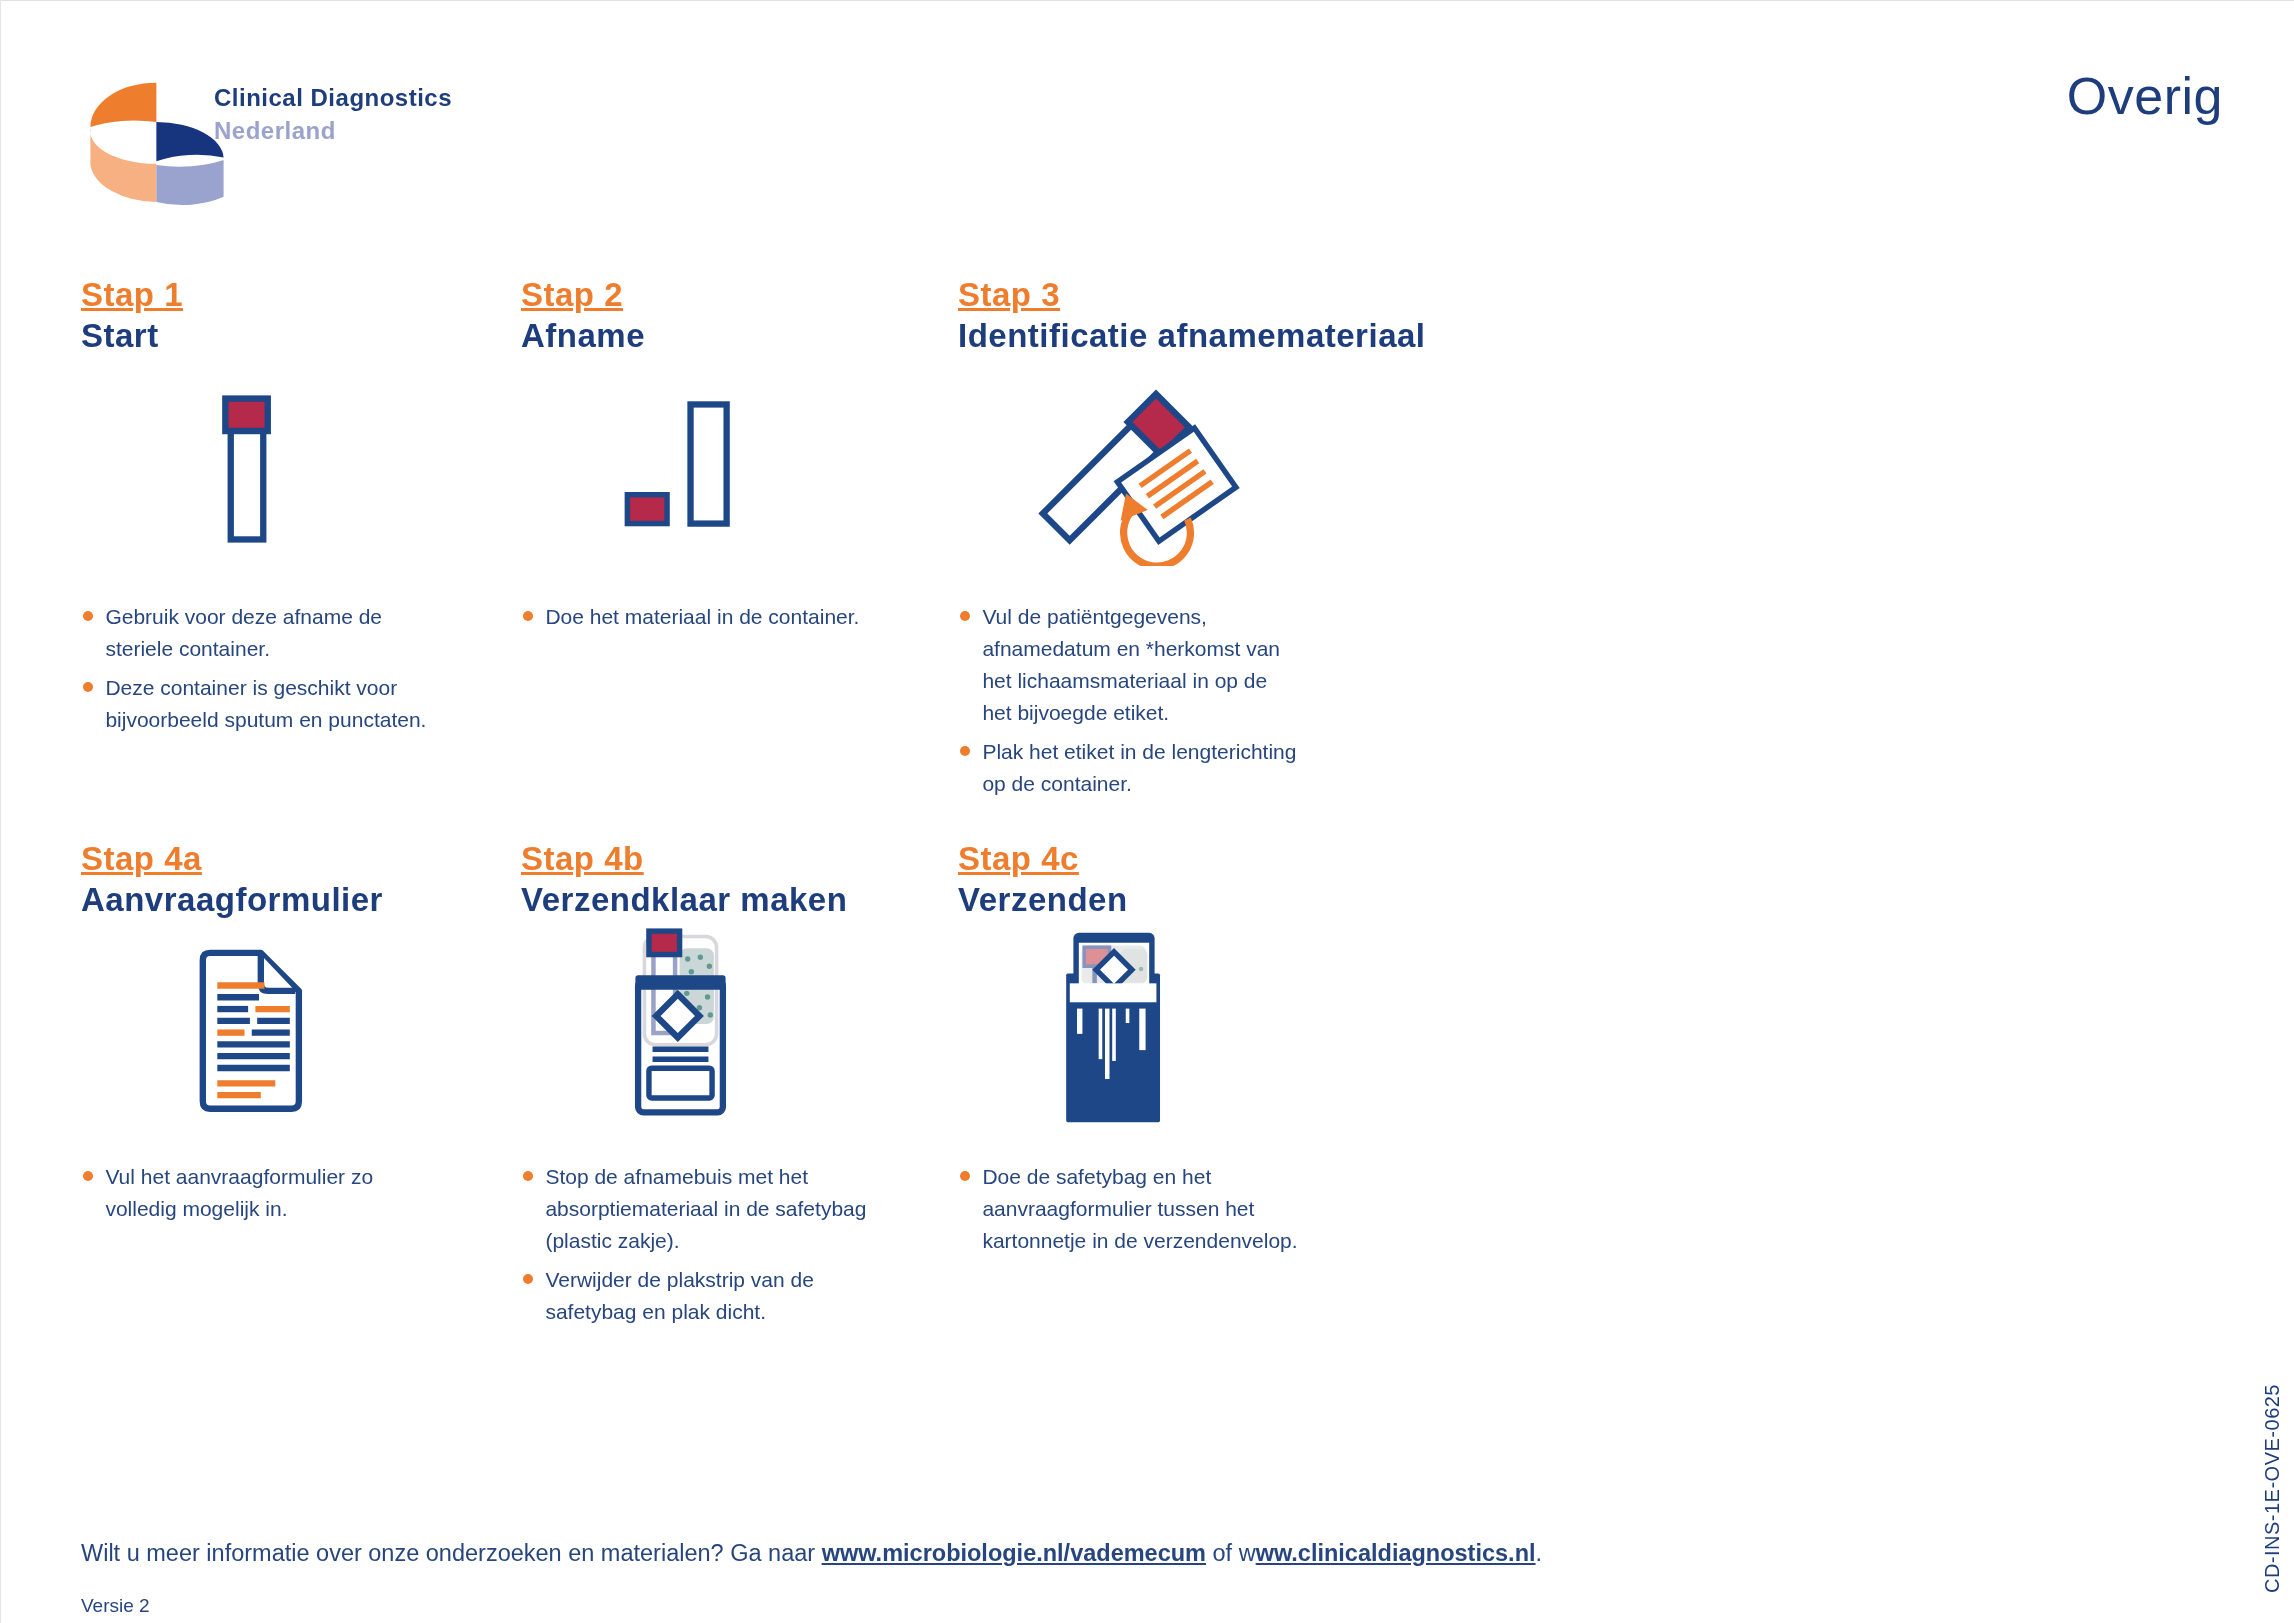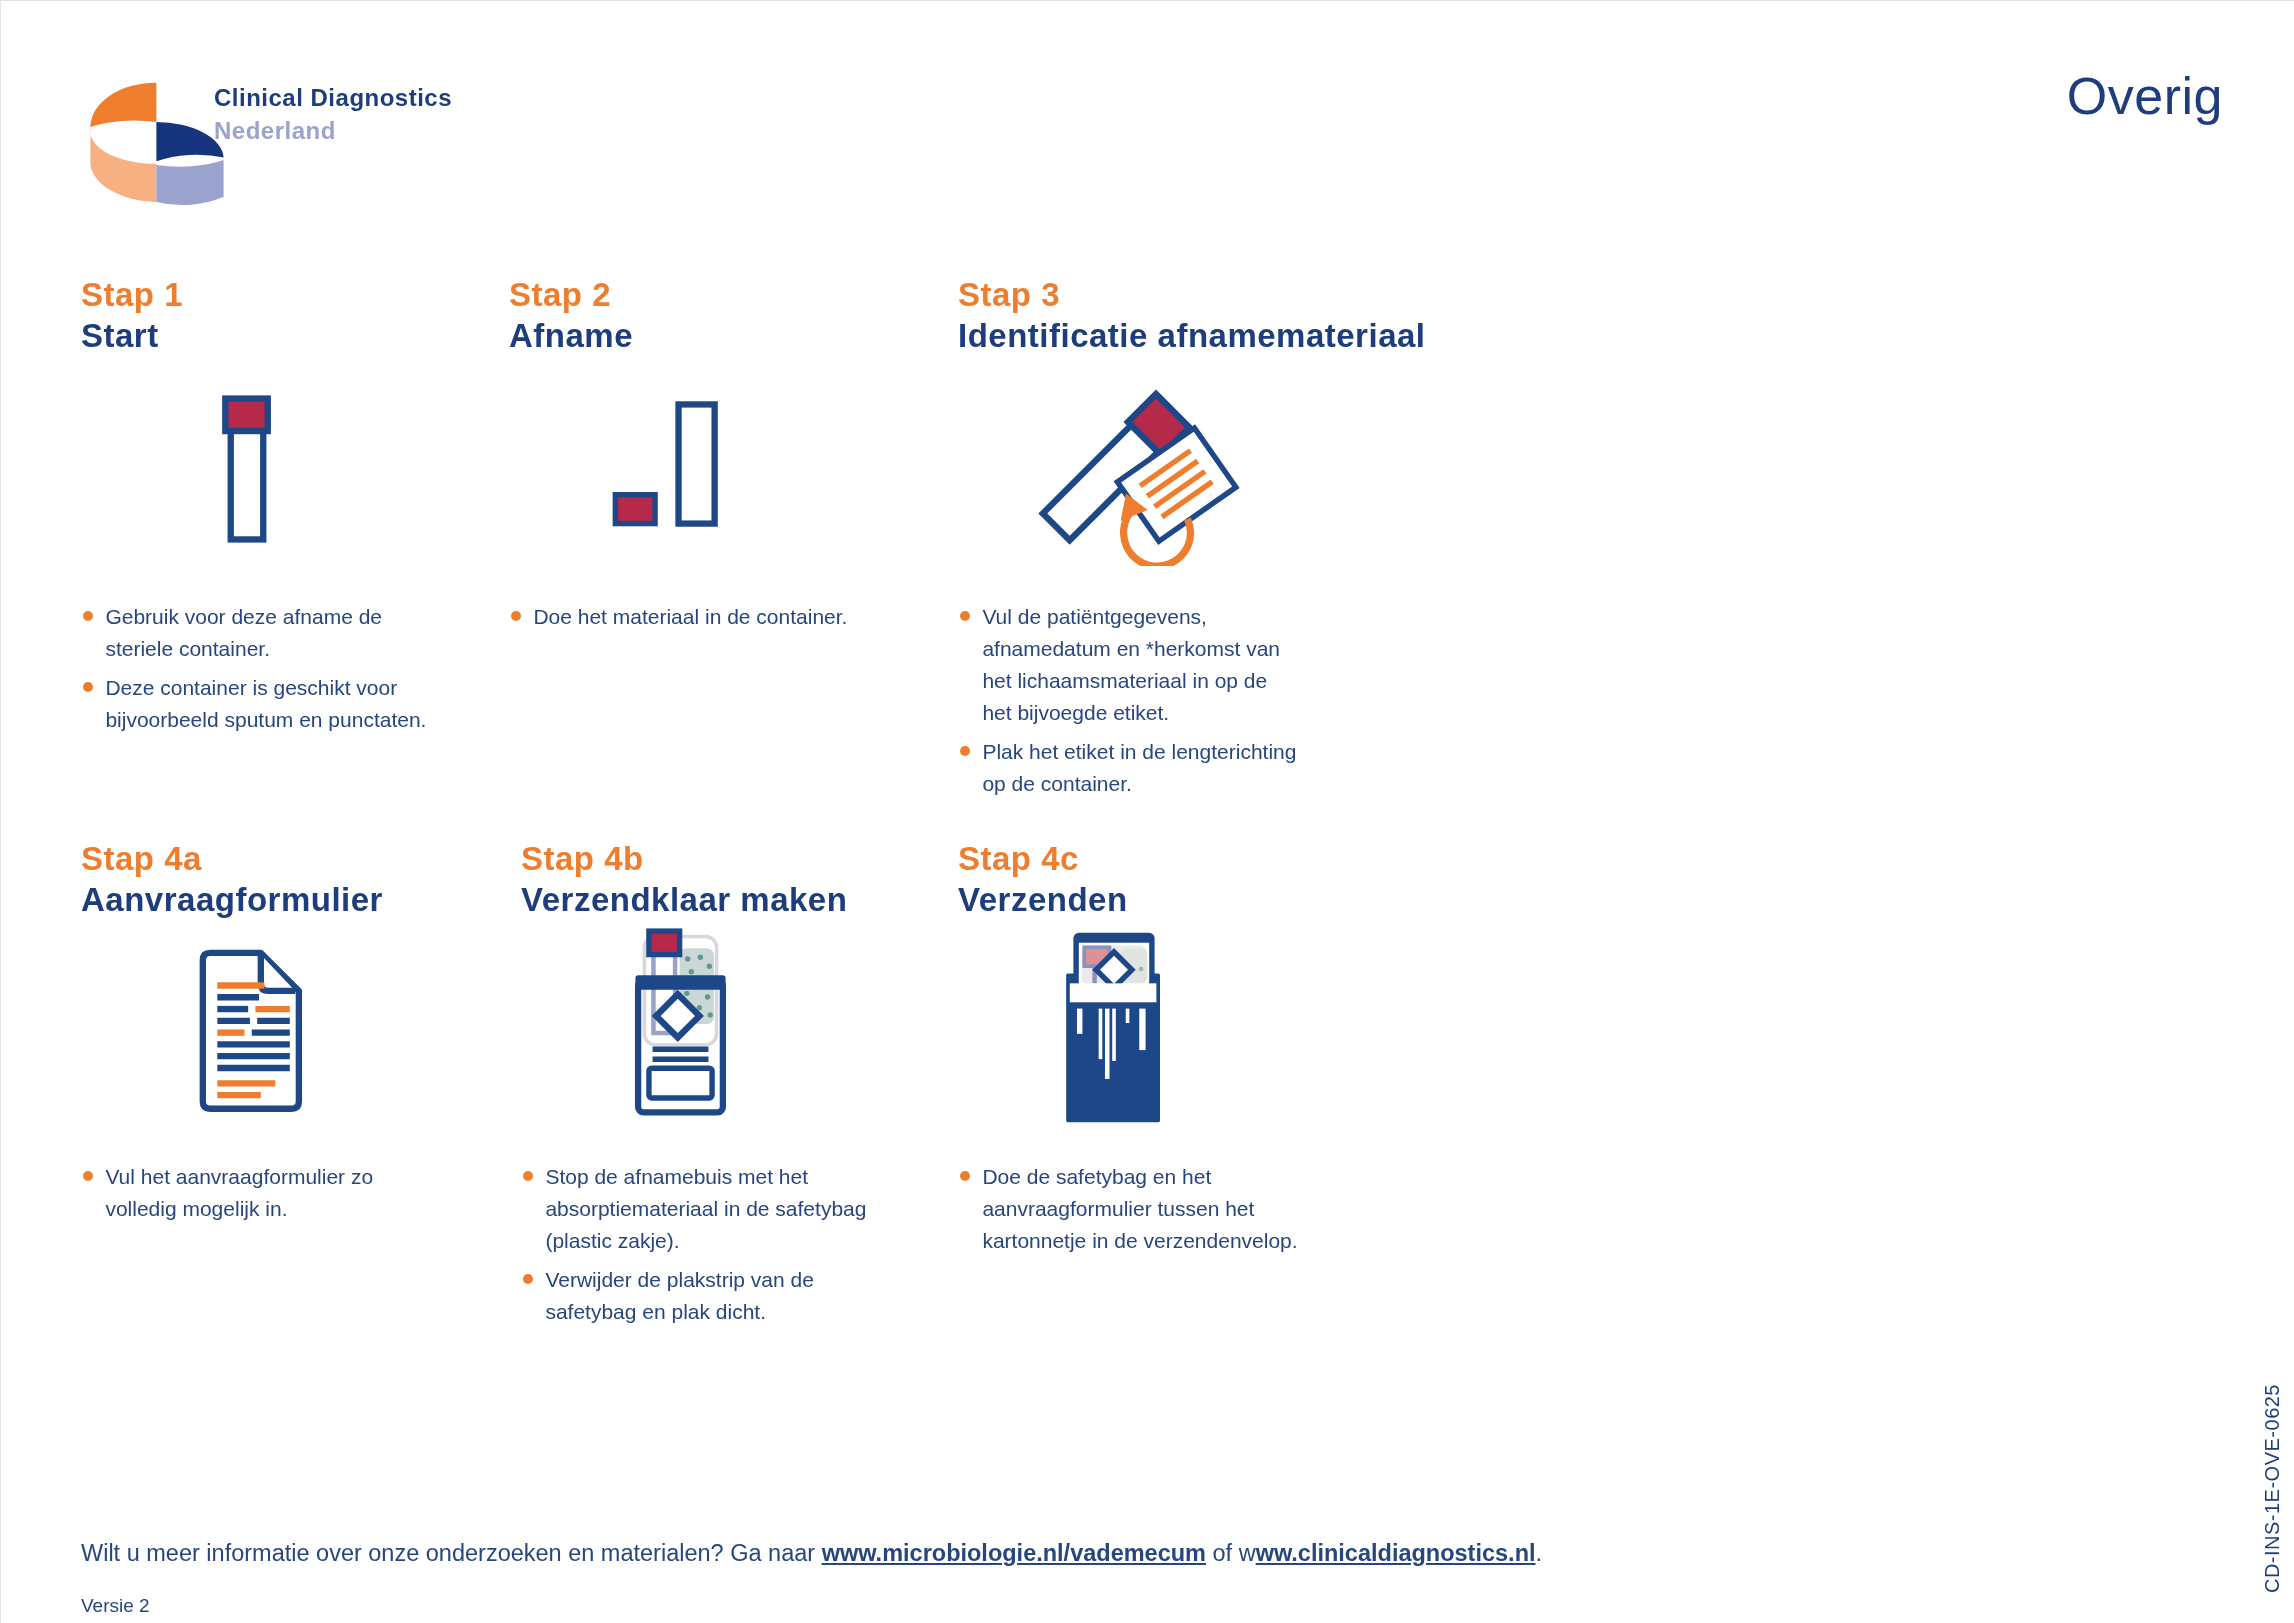--- a/index.html
+++ b/index.html
@@ -11,26 +11,26 @@
   }
   
   #logo-mark{position:absolute;left:78px;top:51px;}
   #wordmark{position:absolute;left:213px;top:80px;font-size:24px;line-height:33px;letter-spacing:0.5px;}
   .wm-line1{color:#1E3D7D;font-weight:bold;}
   .wm-line2{color:#9BA3CC;font-weight:bold;}
   #doc-title{position:absolute;top:65px;right:72px;font-size:52px;line-height:60px;font-weight:normal;color:#1E3D7D;letter-spacing:0.5px;}
   
   .step{position:absolute;width:434px;}
   #step1{left:80px;top:273px;}
-  #step2{left:508px;top:273px;}
+  #step2{left:520px;top:273px;}
   #step3{left:957px;top:273px;width:525px;}
   #step4a{left:80px;top:837px;}
   #step4b{left:520px;top:837px;}
   #step4c{left:957px;top:837px;}
-  .step-label{font-size:33px;line-height:41px;font-weight:bold;color:#EE7D2E;letter-spacing:0.5px;}
+  .step-label{font-size:33px;line-height:41px;font-weight:bold;color:#EE7D2E;letter-spacing:0.5px;text-decoration:underline;}
   .step-title{font-size:33px;line-height:41px;font-weight:bold;color:#1E3D7D;letter-spacing:0.5px;}
   .step-icon{position:absolute;}
   #step1 .step-icon{left:138px;top:119px;}
   #step2 .step-icon{left:97px;top:116px;}
   #step3 .step-icon{left:74px;top:102px;}
   #step4a .step-icon{left:100px;top:104px;}
   #step4b .step-icon{left:109px;top:90px;}
   #step4c .step-icon{left:106px;top:93px;}
   .bullets{position:absolute;left:0;margin:0;padding:0;list-style:none;width:507px;}
   .row1 .bullets{top:327px;}

